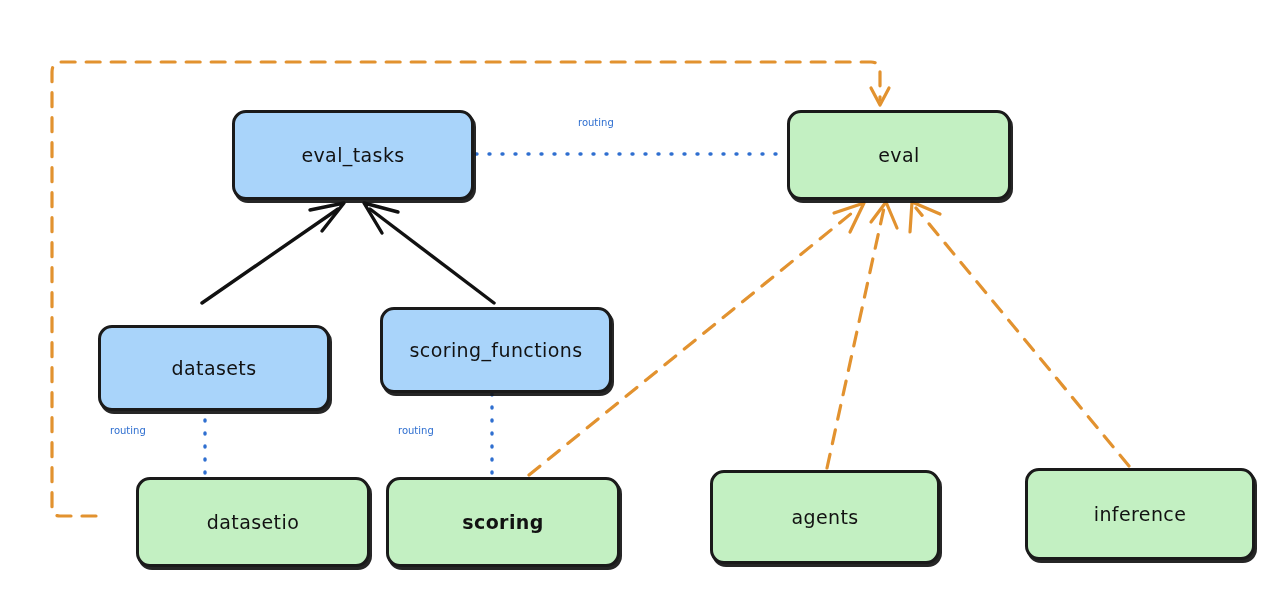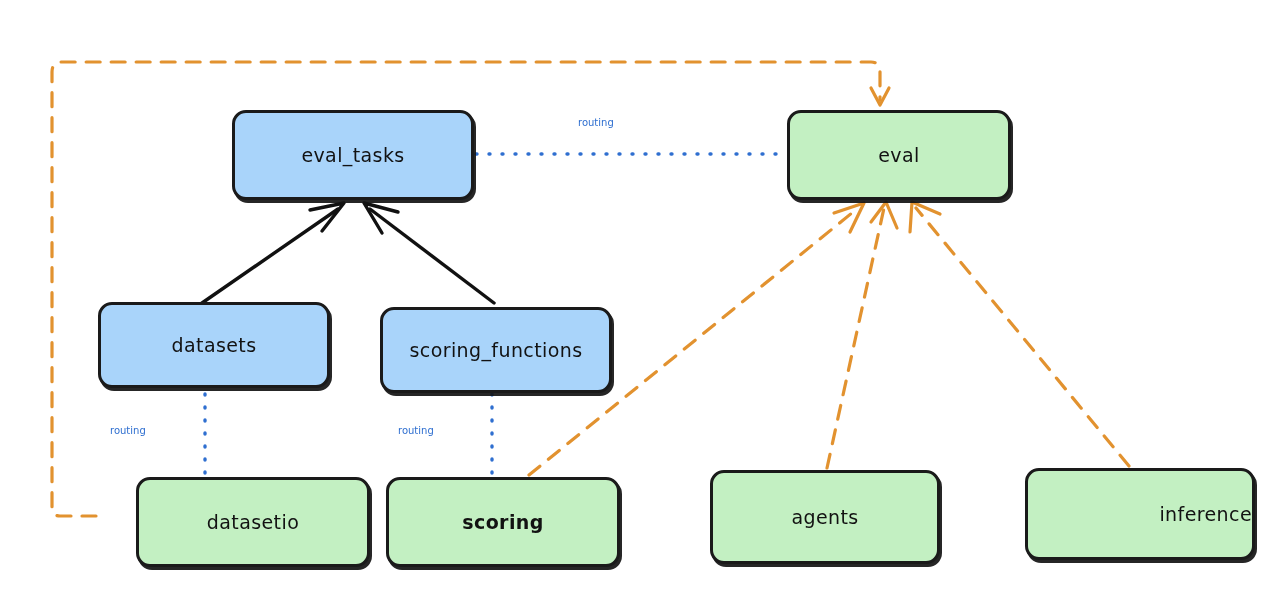--- a/index.html
+++ b/index.html
@@ -110,41 +110,41 @@
   </svg>
 
   <div class="node blue" style="left:232px; top:110px; width:242px; height:90px;">
     <span class="node-label">eval_tasks</span>
   </div>
 
   <div class="node green" style="left:787px; top:110px; width:224px; height:90px;">
     <span class="node-label">eval</span>
   </div>
 
-  <div class="node blue" style="left:98px; top:302px; width:232px; height:86px;">
+  <div class="node blue" style="left:98px; top:325px; width:232px; height:86px;">
     <span class="node-label">datasets</span>
   </div>
 
   <div class="node blue" style="left:380px; top:307px; width:232px; height:86px;">
     <span class="node-label">scoring_functions</span>
   </div>
 
   <div class="node green" style="left:96px; top:477px; width:234px; height:90px;margin-left:40px;">
     <span class="node-label">datasetio</span>
   </div>
 
   <div class="node green" style="left:386px; top:477px; width:234px; height:90px;font-weight:bold;">
     <span class="node-label">scoring</span>
   </div>
 
   <div class="node green" style="left:710px; top:470px; width:230px; height:94px;">
     <span class="node-label">agents</span>
   </div>
 
-  <div class="node green" style="left:1025px; top:468px; width:230px; height:92px;justify-content:flex-end;">
+  <div class="node green" style="left:1025px; top:468px; width:230px; height:92px;">
     <span class="node-label">inference</span>
   </div>
 
   <div class="edge-label" style="left:578px; top:117px;">routing</div>
 
   <div class="edge-label" style="left:110px; top:425px;">routing</div>
 
   <div class="edge-label" style="left:398px; top:425px;">routing</div>
 
 </div>

